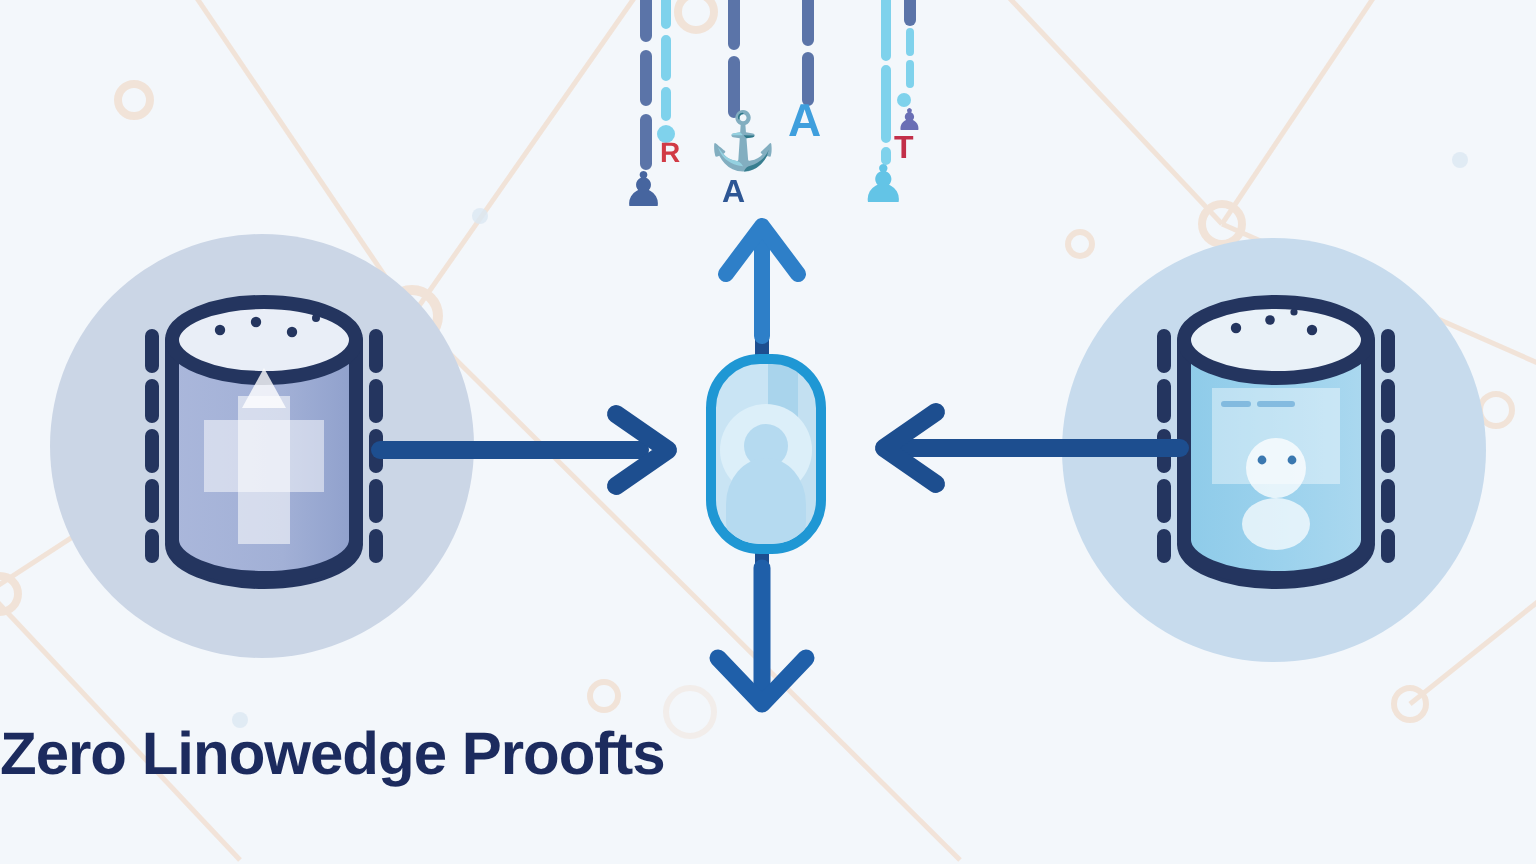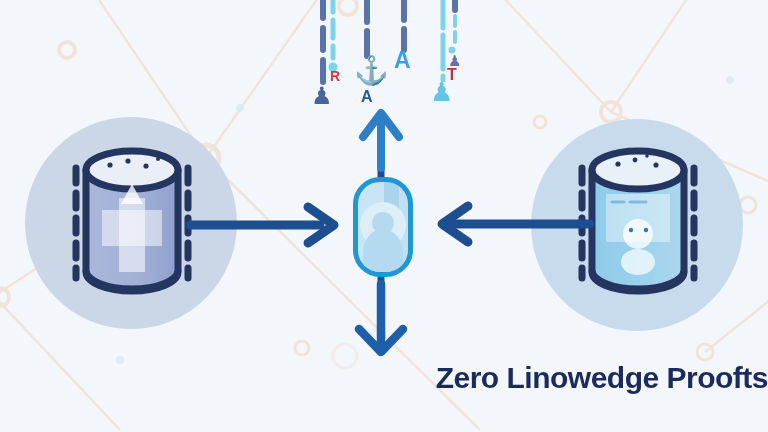--- a/index.html
+++ b/index.html
@@ -16,21 +16,21 @@
   .capsule{
     position:absolute;left:353px;top:177px;width:60px;height:100px;box-sizing:border-box;
     border:5px solid var(--capsule-border,#1f97d4);border-radius:27px;
     background:linear-gradient(90deg,#c9e4f4 0 52%,#a9d4ec 52% 82%,#c3e0f1 82%);
     overflow:hidden;
   }
   .capsule .halo{position:absolute;left:2px;top:20px;width:46px;height:46px;border-radius:50%;background:#dceff9;}
   .capsule .head{position:absolute;left:14px;top:30px;width:22px;height:22px;border-radius:50%;background:#b5daf0;}
   .capsule .body{position:absolute;left:5px;top:47px;width:40px;height:46px;border-radius:50% 50% 14px 14px;background:#b5daf0;}
   .title{
-    position:absolute;left:0;top:361px;width:100%;text-align:right;
+    position:absolute;left:0;top:361px;width:100%;text-align:left;
     font-size:30px;font-weight:bold;color:var(--text,#1c2b5e);letter-spacing:-.5px;
   }
 </style>
 </head>
 <body>
 
 <div class="stage">
 
   <svg width="768" height="432" viewBox="0 0 768 432" aria-hidden="true">
     <g stroke="#f0d4bd" stroke-width="2.5" fill="none" opacity="0.55">

